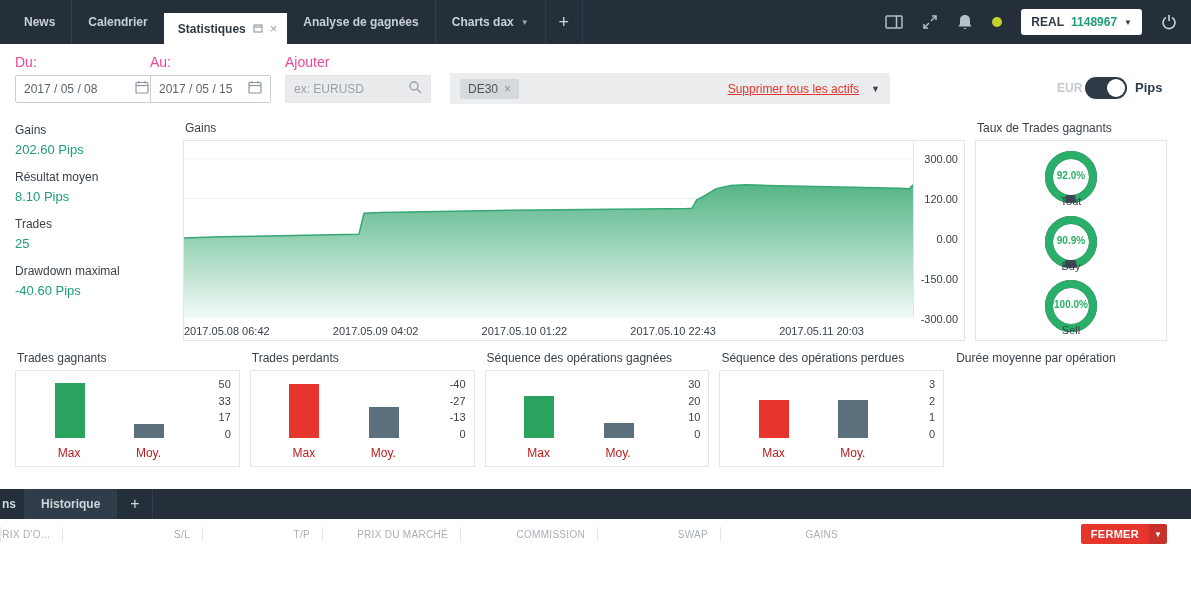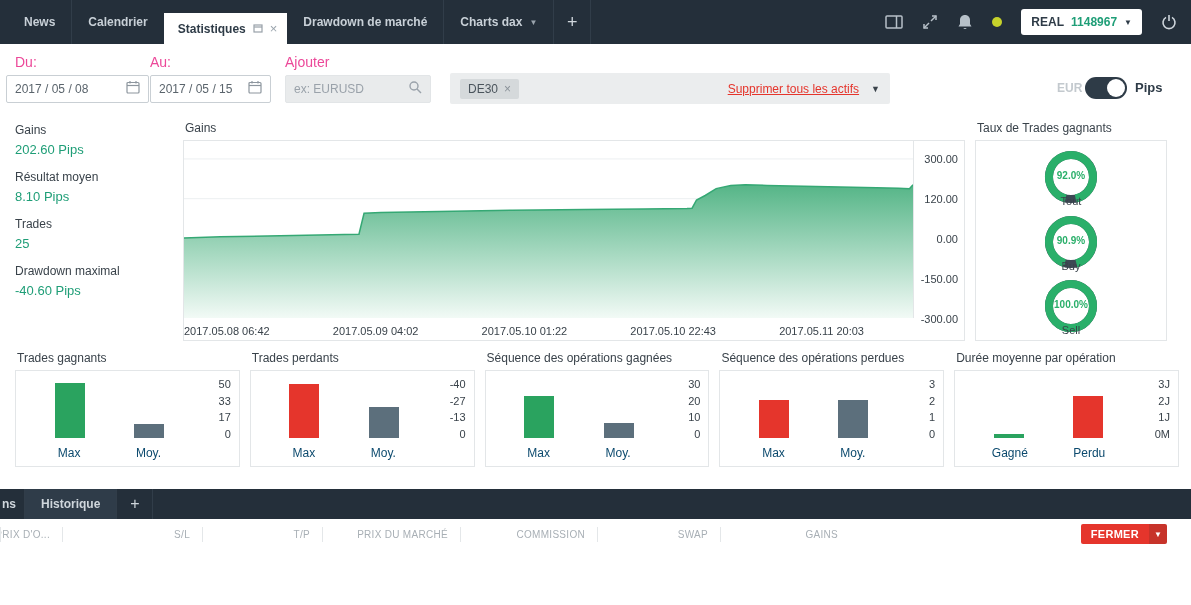--- a/index.html
+++ b/index.html
@@ -75,21 +75,21 @@
   .minis { display:flex; gap:10px; padding:0 12px 0 15px; margin-top:10px; }
   .mini-wrap { flex:1; min-width:0; }
   .mini-wrap .panel-title { white-space:nowrap; overflow:hidden; }
   .mini-panel { border:1px solid #e3e6e8; height:97px; position:relative; }
   .mini-bars { position:absolute; left:14px; right:50px; top:12px; bottom:28px; display:flex;
                align-items:flex-end; justify-content:space-around; }
   .mini-bar { width:30px; }
   .mini-ticks { position:absolute; right:8px; top:7px; height:62px; display:flex; flex-direction:column;
                 justify-content:space-between; align-items:flex-end; font-size:11px; color:#39424a; }
   .mini-cats { position:absolute; left:14px; right:50px; bottom:6px; display:flex;
-               justify-content:space-around; font-size:12px; color:#0c4a6e; }
+               justify-content:space-around; font-size:12px; color:#b91c1c; }
   
   .bottom-bar { margin-top:22px; height:30px; background:#242f3a; display:flex; align-items:stretch; }
   .bb-tab { display:flex; align-items:center; padding:0 16px; color:#cfd6dc; font-size:12px;
             font-weight:bold; cursor:pointer; }
   .bb-partial { padding:0 8px 0 2px; border-right:1px solid #313d49; }
   .bb-active { background:#2f3c49; border-right:1px solid #313d49; }
   .bb-add { width:36px; display:flex; align-items:center; justify-content:center; color:#cfd6dc;
             font-size:16px; border-right:1px solid #313d49; cursor:pointer; }
   .thead { height:30px; display:flex; align-items:center; position:relative; background:#fff; }
   .th { display:flex; align-items:center; justify-content:flex-end; height:15px; padding-right:12px;
@@ -116,21 +116,21 @@
       <div class="tab active">
         <span>Statistiques</span>
         <span class="tb-ico">
           <svg width="10" height="9" fill="none" stroke="#98a1a9" stroke-width="1.2">
               <rect x="1" y="1" width="8" height="7"></rect>
               <line x1="1" y1="3" x2="9" y2="3"></line>
             </svg>
         </span>
         <span class="tab-x">×</span>
       </div>
-      <div class="tab">Drawdown de marché</div>
+      <div class="tab">Analyse de gagnées</div>
       <div class="tab sep">
         <span>Charts dax</span>
         <span class="caret">▼</span>
       </div>
       <div class="addtab">+</div>
     </div>
     <div class="tb-right">
       <span class="tb-ico">
         <svg width="18" height="14">
             <rect x="1" y="1" width="16" height="12" rx="1" fill="none" stroke="#b6c0c8" stroke-width="1.5"></rect>
@@ -161,21 +161,21 @@
         <svg width="16" height="16" fill="none" stroke="#cfd6dc" stroke-width="1.6">
             <path d="M5 3.4A6 6 0 1 0 11 3.4"></path>
             <line x1="8" y1="1" x2="8" y2="7"></line>
           </svg>
       </span>
     </div>
   </header>
 
   <div class="filterbar">
     <div class="flabel" style="left:15px;top:10px">Du:</div>
-    <div class="finput" style="left:6px;top:31px;width:143px">
+    <div class="finput" style="left:15px;top:31px;width:143px">
       <input value="2017 / 05 / 08" style="">
       <span>
         <svg width="14" height="14" fill="none" stroke="#8d969e" stroke-width="1.2">
             <rect x="1" y="2.5" width="12" height="10.5" rx="1"></rect>
             <line x1="1" y1="5.5" x2="13" y2="5.5"></line>
             <line x1="4" y1="1" x2="4" y2="3.5"></line>
             <line x1="10" y1="1" x2="10" y2="3.5"></line>
           </svg>
       </span>
     </div>
@@ -374,36 +374,20 @@
             <div>0</div>
           </div>
          <div class="mini-cats">
             <span>Max</span>
             <span>Moy.</span>
           </div>
        </div>
       </div>
       <div class="mini-wrap">
         <div class="panel-title">Durée moyenne par opération</div>
-       <div class="mini-panel">
-         <div class="mini-bars">
-            <div class="mini-bar" style="height:3.8px;background:#2aa35f"></div>
-            <div class="mini-bar" style="height:41.8px;background:#e5352c"></div>
-          </div>
-         <div class="mini-ticks">
-            <div>3J</div>
-            <div>2J</div>
-            <div>1J</div>
-            <div>0M</div>
-          </div>
-         <div class="mini-cats">
-            <span>Gagné</span>
-            <span>Perdu</span>
-          </div>
-       </div>
       </div>
     </div>
 
   <div class="bottom-bar">
     <div class="bb-tab bb-partial">ns</div>
     <div class="bb-tab bb-active">Historique</div>
     <div class="bb-add">+</div>
   </div>
 
   <div class="thead" id="thead">

